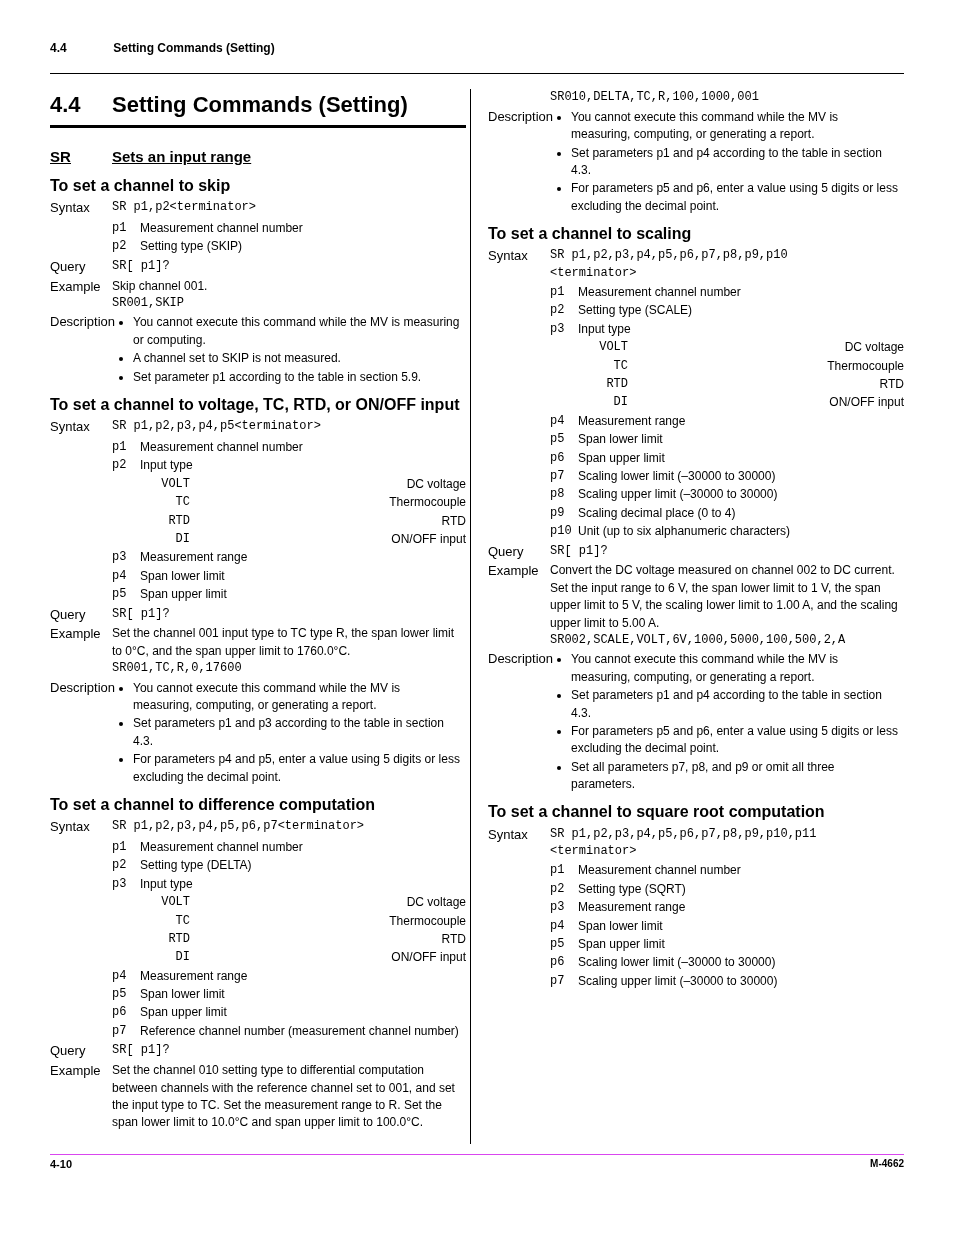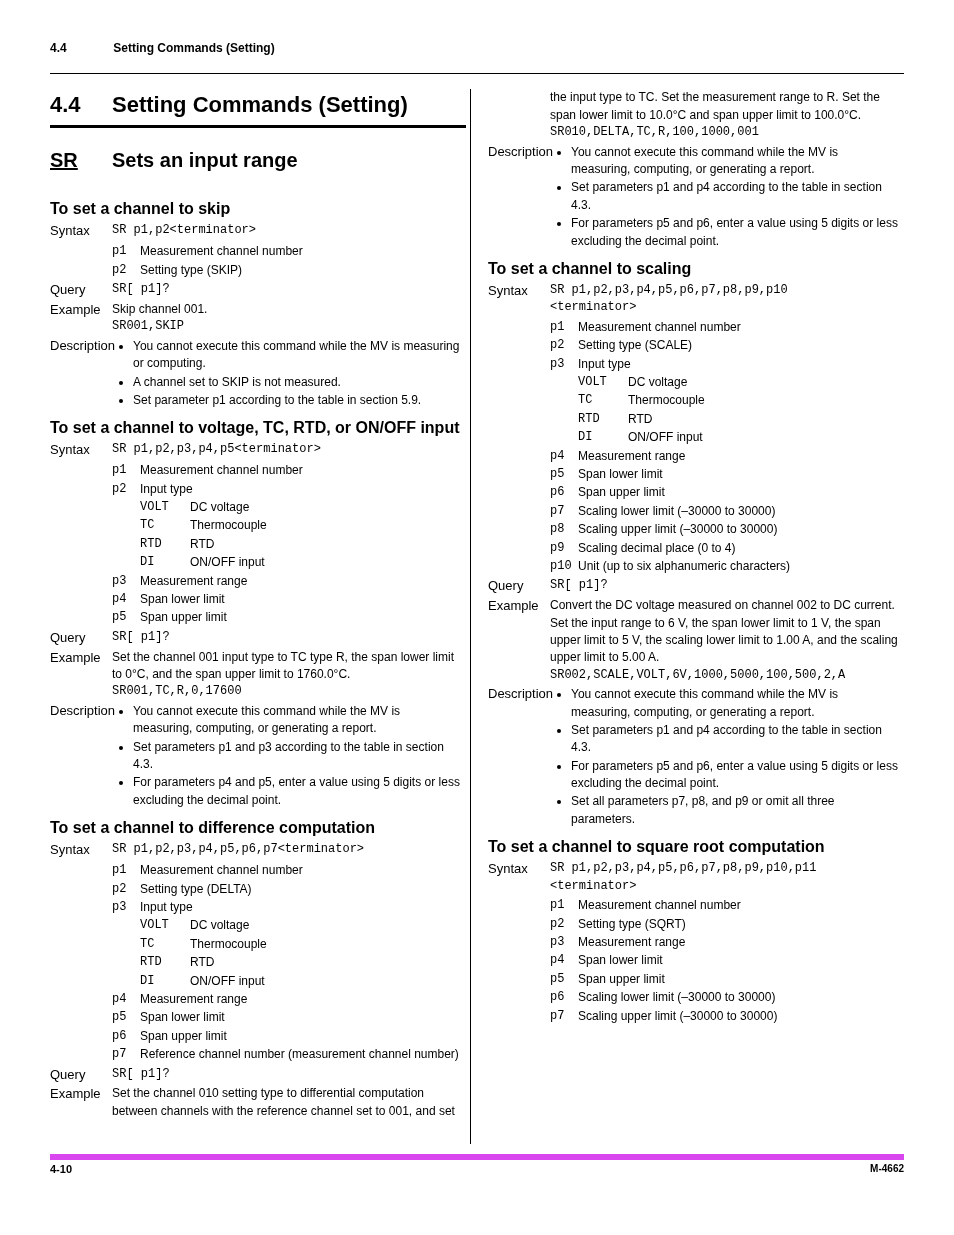--- a/index.html
+++ b/index.html
@@ -24,25 +24,26 @@
   h1.section-title {
     font-size: 22px;
     font-weight: bold;
     margin: 0 0 4px 0;
     display:flex;
   }
   h1.section-title .num { width:62px; flex:0 0 62px;}
   h1.section-title .txt { flex:1; }
   .title-rule { border-bottom: 3px solid #000; margin-bottom:18px; width:49%; }
   h2.cmd-title {
-    font-size: 20px;
+    font-size: 15px;
     font-weight: bold;
-    margin: 0 0 22px 0;
+    margin: 0 0 6px 0;
     display:flex;
     align-items:baseline;
+    text-decoration:underline;
   }
   h2.cmd-title .cmd {
     text-decoration: underline;
     width:62px;
     flex:0 0 62px;
   }
   .columns {
     column-count: 2;
     column-gap: 22px;
     column-fill: auto;
@@ -62,28 +63,28 @@
     font-size:16px;
     margin: 6px 0 2px 0;
   }
   .row { display:flex; margin:1px 0; }
   .label { flex:0 0 62px; font-size:13px; }
   .content { flex:1; font-size:12px; }
   .mono { font-family: "Courier New", Courier, monospace; font-size:12px; letter-spacing:0px;}
   .prow { display:flex; margin:1px 0; }
   .pkey { flex:0 0 28px; font-family:"Courier New",monospace; font-size:12px;}
   .pval { flex:1; font-size:12px;}
-  .subparams { padding-left:28px; }
+  .subparams { padding-left:28px;text-align:right; }
   .sprow { display:flex; margin:1px 0;}
   .spkey { flex:0 0 50px; font-family:"Courier New",monospace; font-size:12px;}
   .spval { flex:1; font-size:12px;}
   ul.bullets { margin:0; padding-left:14px; }
   ul.bullets li { margin:1px 4px; }
   .footer {
-    border-top:6px solid #d946ef;
+    border-top:1px solid #d946ef;
     margin-top:10px;
     padding-top:2px;
     display:flex;
     justify-content:space-between;
     font-size:11px;
     font-weight:bold;
   }
   .footer .right { font-size:10px; }
   .titleblock { break-inside:avoid-column; }
 </style>

